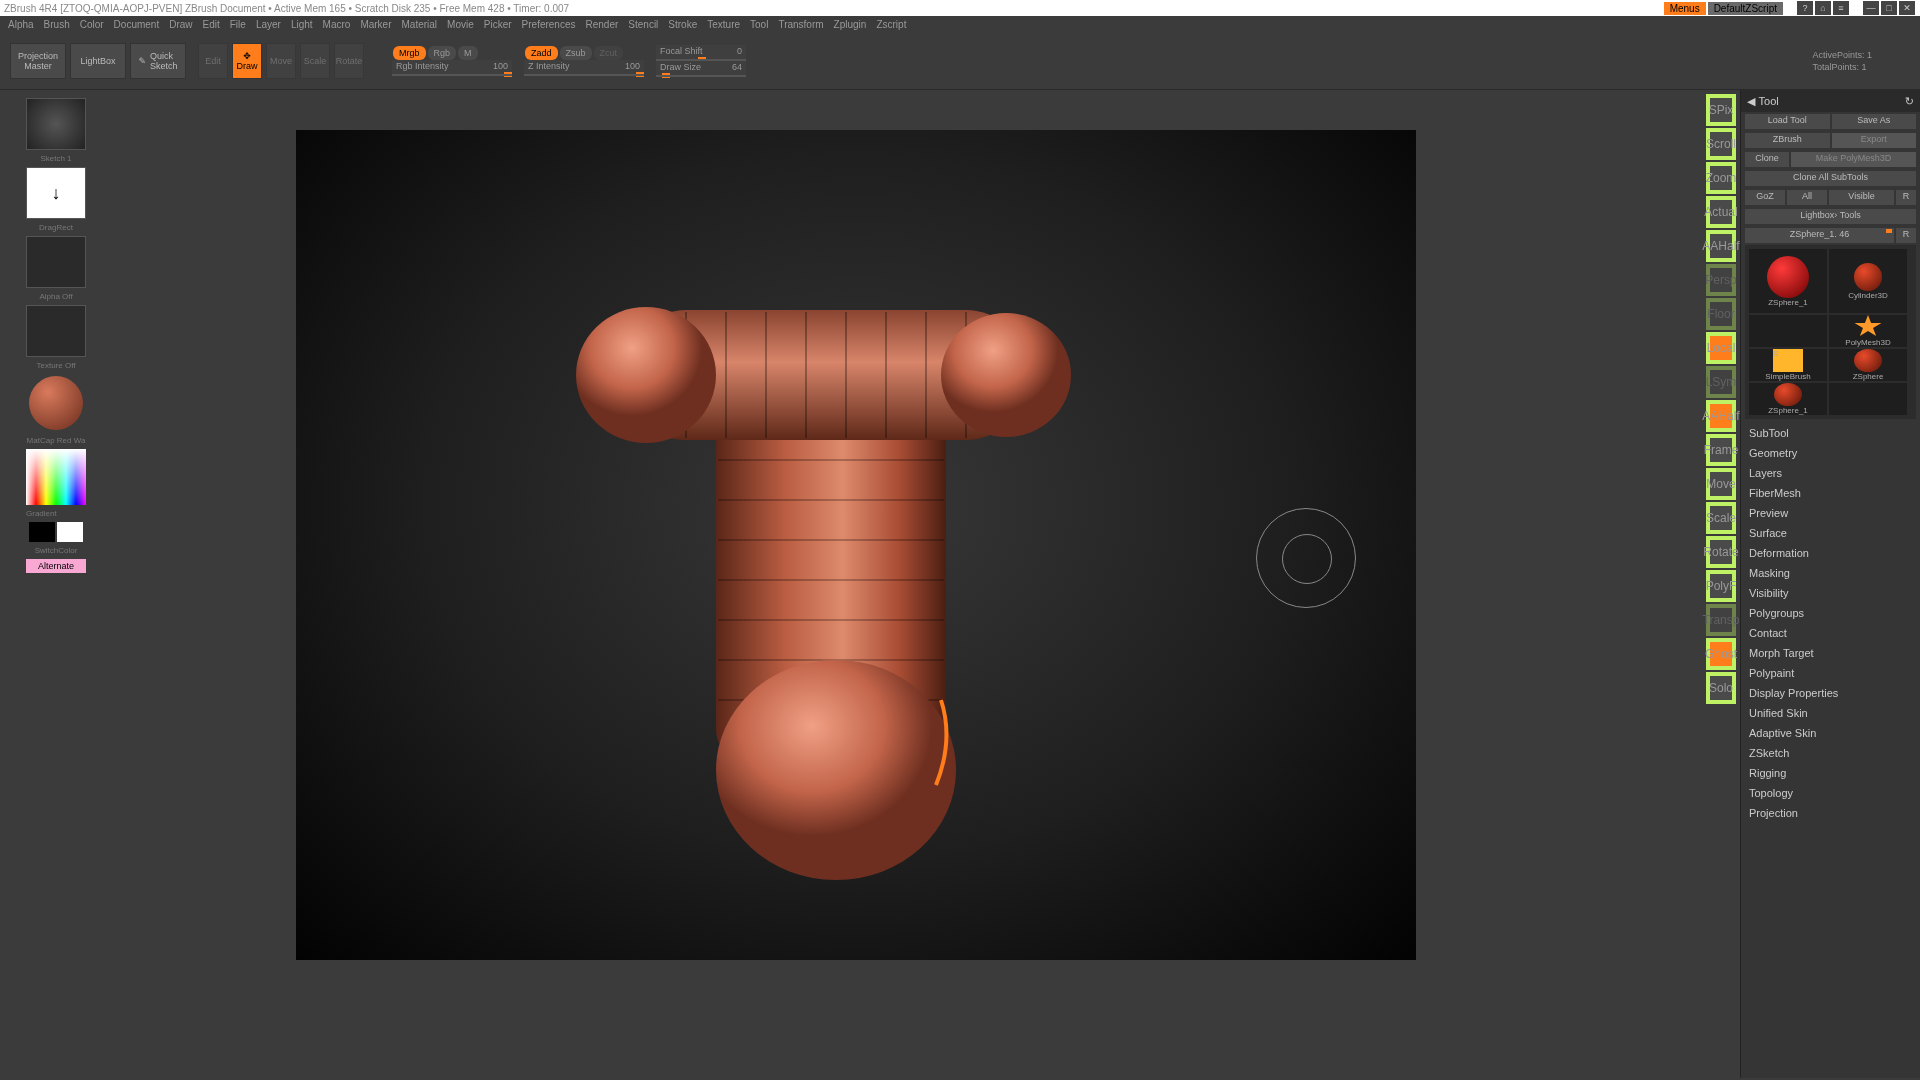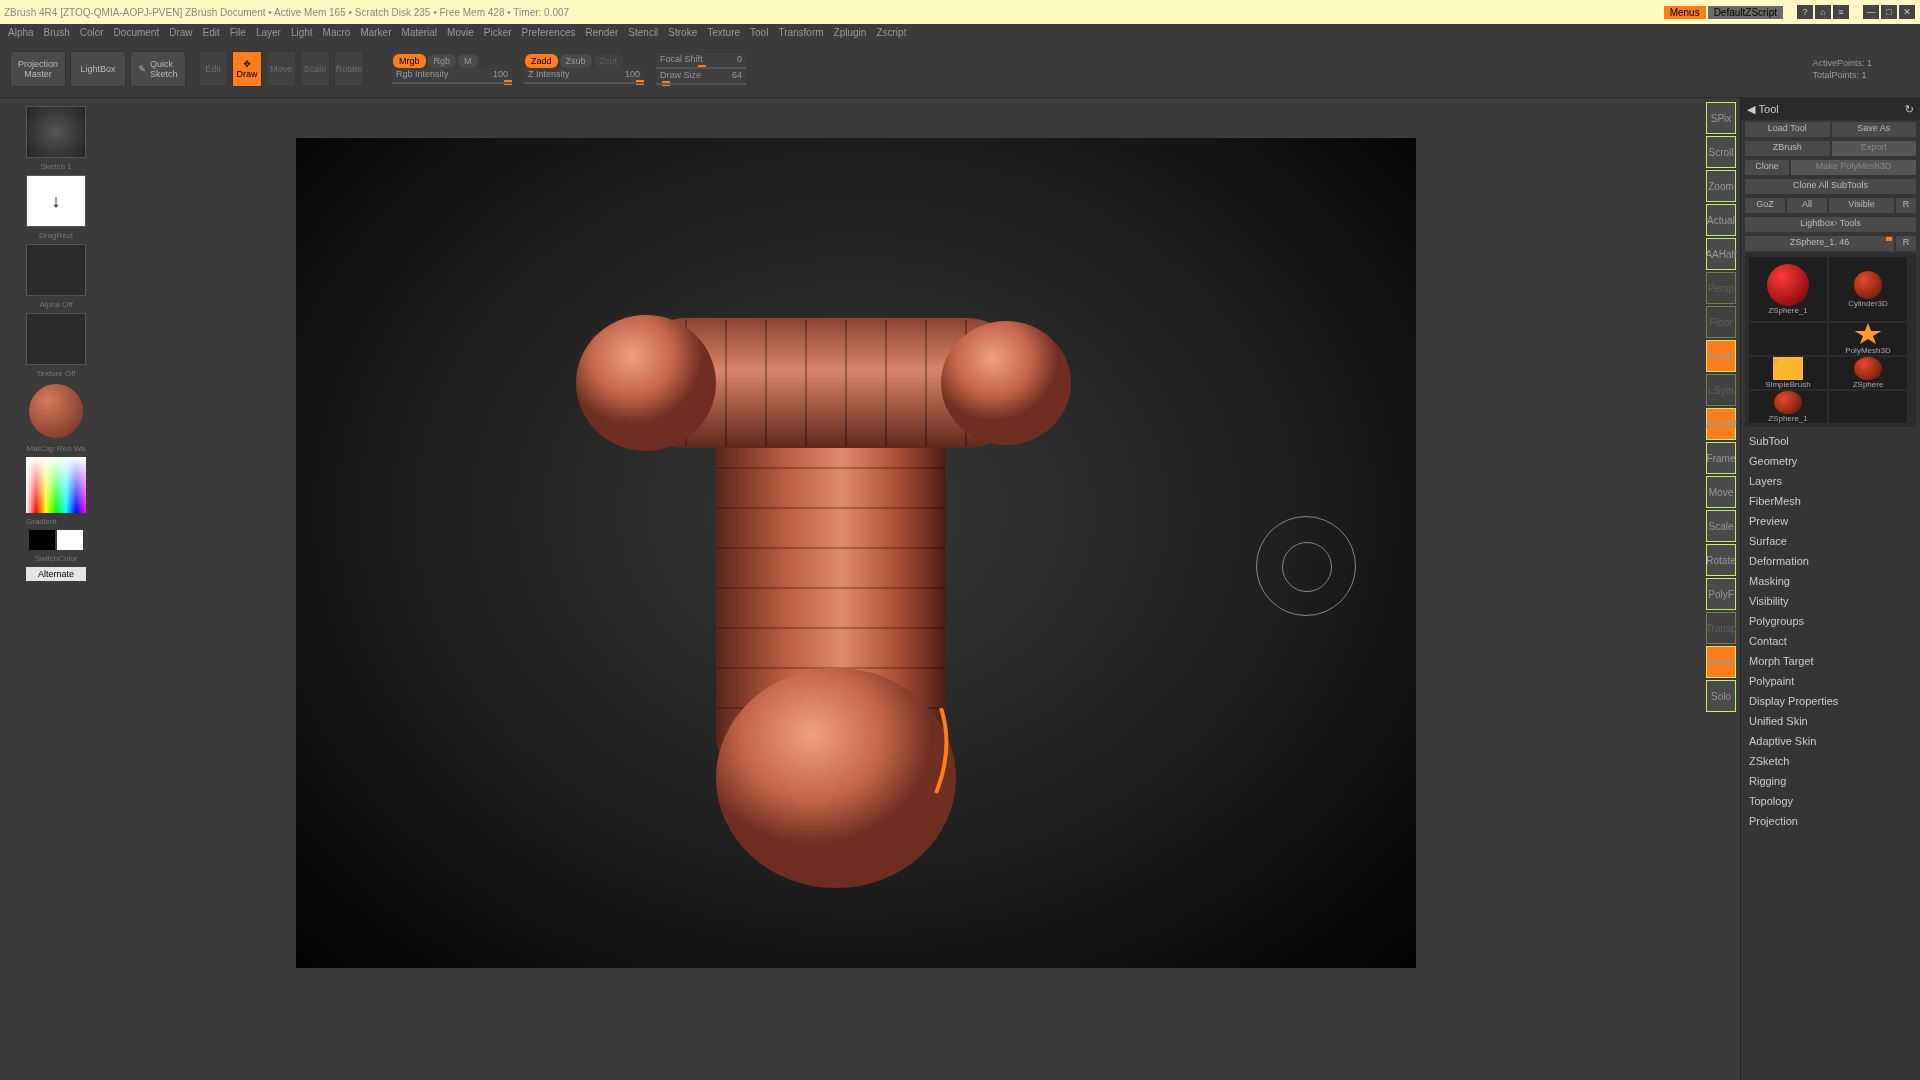--- a/index.html
+++ b/index.html
@@ -1,17 +1,17 @@
 <!DOCTYPE html>
 <html><head>
 <meta charset="utf-8">
 <style>
 * { margin: 0; padding: 0; box-sizing: border-box; font-family: Arial, sans-serif; }
 body { background: #3b3b3b; color: #bbb; font-size: 10px; overflow: hidden; width: 1920px; height: 1080px; user-select: none; }
-.titlebar { height: 24px; background: #fef9c3; display: flex; align-items: center; padding: 0 4px; font-size: 10px; }
+.titlebar { height: 16px; background: #ffffff; display: flex; align-items: center; padding: 0 4px; font-size: 10px; }
 .titlebar .title { color: #888; }
 .titlebar .spacer { flex: 1; }
 .titlebar .orange-btn { background: #ff7d1a; color: #000; padding: 1px 6px; margin: 0 1px; font-size: 10px; }
 .titlebar .neutral-btn { background: #6a6a6a; color: #000; padding: 1px 6px; margin: 0 1px; font-size: 10px; text-align: center; }
 .titlebar .win-btn { width: 16px; height: 14px; background: #444; margin: 0 1px; display:inline-flex; align-items:center; justify-content:center; color:#ccc; font-size:9px; }
 .menubar { height: 16px; background: #3b3b3b; display: flex; align-items: center; padding: 0 8px; font-size: 10px; }
 .menubar span { margin-right: 10px; color: #999; cursor: pointer; }
 .toolbar { height: 58px; background: #3b3b3b; display: flex; align-items: center; padding: 4px 8px; border-bottom: 1px solid #2a2a2a; position: relative; }
 .t-btn { width: 56px; height: 36px; background: #4a4a4a; margin: 0 2px; display: flex; flex-direction: column; align-items: center; justify-content: center; font-size: 9px; color: #bbb; border: 1px solid #333; }
 .t-btn.small { width: 30px; height: 36px; }
@@ -26,25 +26,25 @@
 .right-info { margin-left: auto; font-size: 9px; color: #999; margin-right: 40px; }
 .right-info div { margin: 2px 0; }
 .main { display: flex; height: calc(1080px - 92px); }
 .left-col { width: 80px; background: #3b3b3b; padding: 4px; margin-left: 16px; }
 .thumb { width: 60px; height: 52px; background: #2a2a2a; margin: 4px auto; border: 1px solid #555; display:flex; align-items:center; justify-content:center; font-size:18px; color:#888; }
 .thumb-label { text-align:center; font-size:8px; color:#777; margin-bottom:4px; }
 .mat-ball { width: 54px; height: 54px; border-radius: 50%; background: radial-gradient(circle at 35% 30%, #d97a5c, #6a2c1c); margin: 6px auto; }
 .color-picker { width: 60px; height: 56px; margin: 4px auto; background: linear-gradient(to bottom, rgba(255,255,255,1), rgba(255,255,255,0)), linear-gradient(to right, #fff, #f00, #ff0, #0f0, #0ff, #00f, #f0f); position:relative; }
 .swatch-row { display:flex; justify-content:center; gap:2px; margin:4px 0; }
 .swatch { width:26px; height:20px; }
-.alt-btn { background:#e5e5e5; color:#000; text-align:center; padding:2px; font-size:9px; margin:2px 6px;}
+.alt-btn { background:#f9a8d4; color:#000; text-align:center; padding:2px; font-size:9px; margin:2px 6px;}
 .canvas-area { flex: 1; background: #3b3b3b; position: relative; padding: 8px; }
 .canvas { position: absolute; left: 200px; top: 40px; width: 1120px; height: 830px; background: radial-gradient(ellipse at 50% 45%, #383838 0%, #1e1e1e 55%, #020202 100%); }
 .viewport-col { width: 38px; background: #3b3b3b; display: flex; flex-direction: column; align-items: center; padding-top: 4px; gap: 2px; }
-.vp-btn { width: 30px; height: 32px; background: #4a4a4a; display:flex; flex-direction:column; align-items:center; justify-content:center; font-size:10px; color:#999; border:1px solid #bef264; }
+.vp-btn { width: 30px; height: 32px; background: #4a4a4a; display:flex; flex-direction:column; align-items:center; justify-content:center; font-size:12px; color:#999; border:4px solid #bef264; }
 .vp-btn.orange { background: #ff7d1a; }
 .right-panel { width: 180px; background: #353535; border-left: 1px solid #222; display: flex; flex-direction: column; }
 .rp-header { height: 22px; background: #2a2a2a; display:flex; align-items:center; padding:0 6px; font-size:11px; color:#ccc; }
 .rp-row { display:flex; flex-wrap:wrap; padding: 2px 4px; gap: 2px; }
 .rp-btn { height: 15px; padding: 1px 4px; background: #4a4a4a; font-size: 9px; color: #bbb; flex:1; min-width:40px; text-align:center; }
 .rp-btn.gray { background: #555; color: #888; }
 .rp-btn.small { min-width: 20px; flex: none; }
 .tool-grid { display: grid; grid-template-columns: repeat(2, 78px); gap: 2px; padding: 4px; background:#2c2c2c; margin: 0 4px; }
 .tool-item { height: 64px; background: #1e1e1e; display:flex; flex-direction:column; align-items:center; justify-content:center; font-size:8px; color:#aaa; position:relative; }
 .tool-ball { width: 42px; height: 42px; border-radius:50%; }

